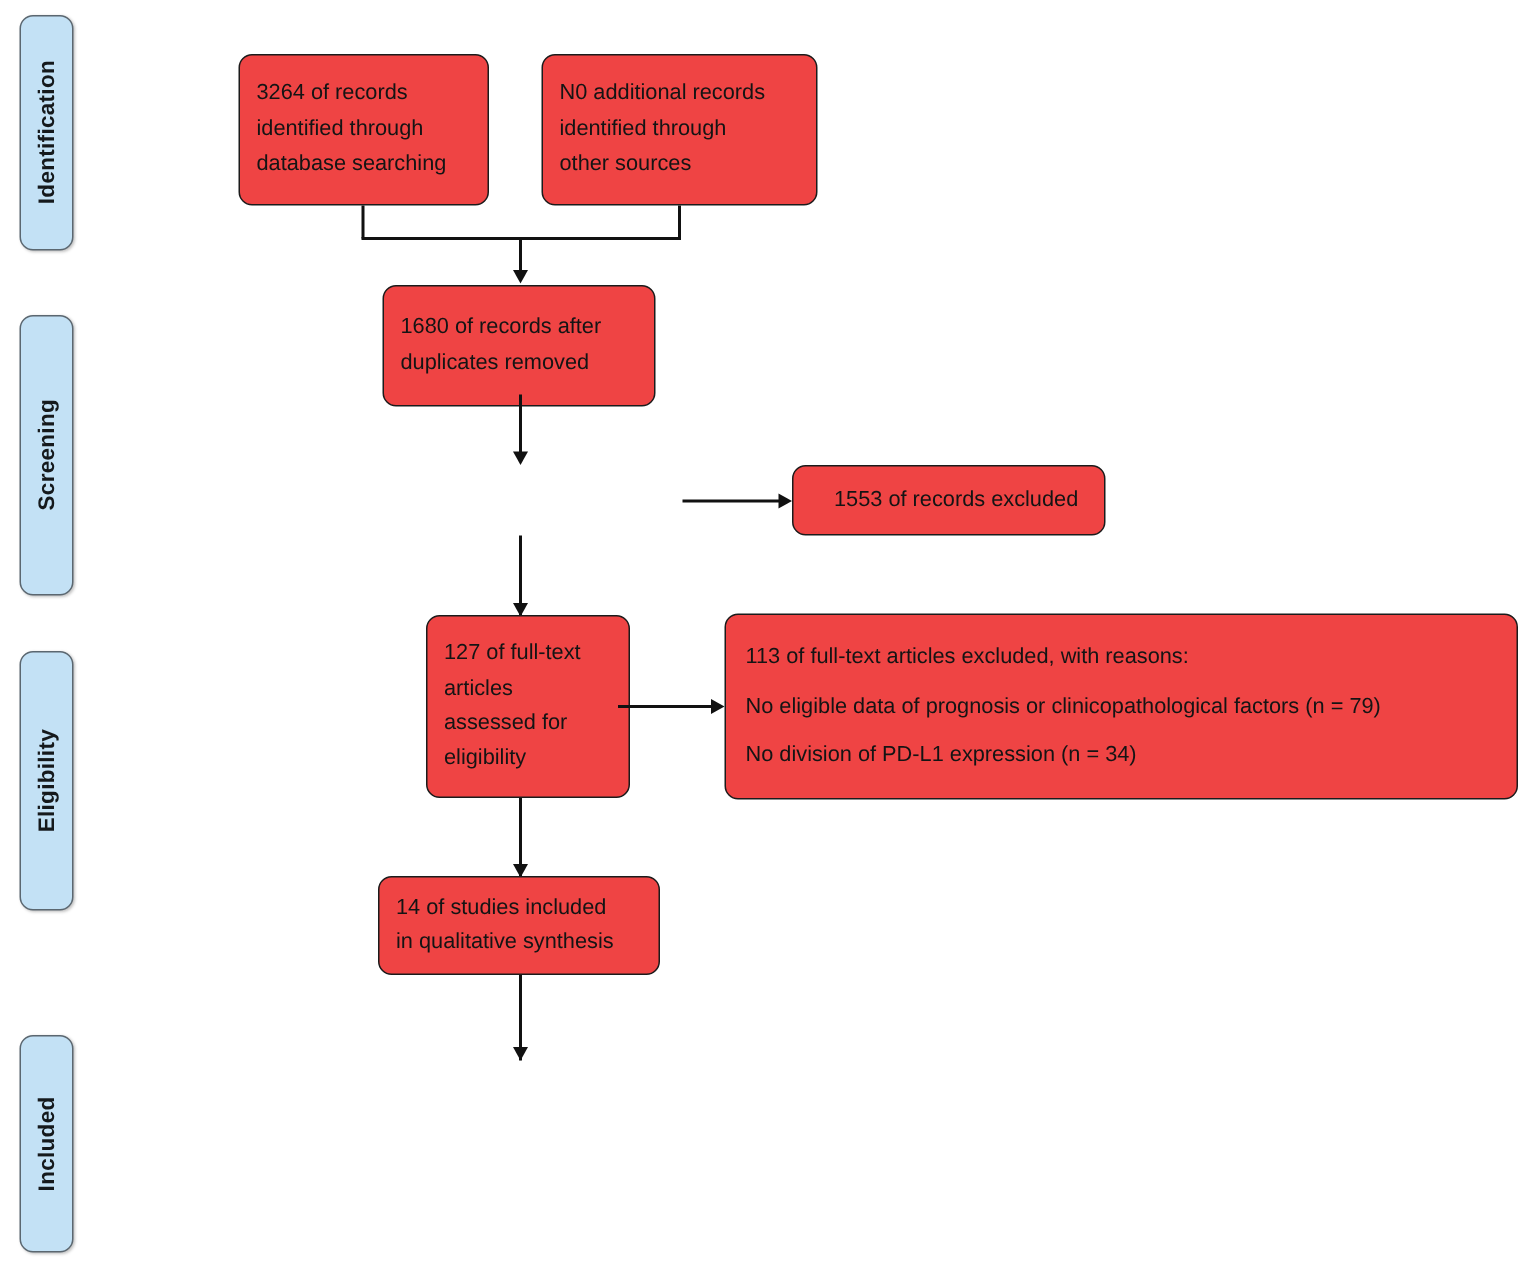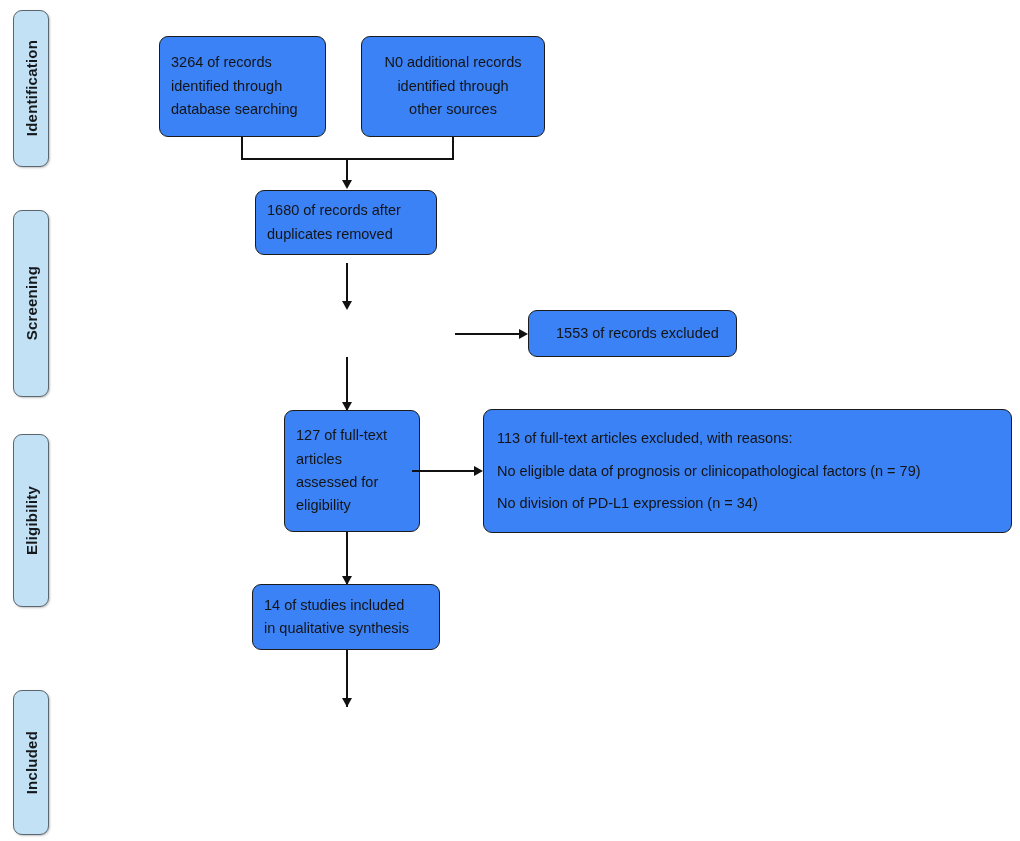--- a/index.html
+++ b/index.html
@@ -38,21 +38,21 @@
     color: #15191c;
     letter-spacing: 0.2px;
     white-space: nowrap;
     line-height: 1;
   }
 
   
   .flow-box {
     position: absolute;
     box-sizing: border-box;
-    background: #3b82f6;
+    background: #ef4444;
     border: 1.6px solid #1b1b1b;
     border-radius: 9px;
     display: flex;
     flex-direction: column;
     justify-content: center;
   }
   .flow-box .box-text {
     font-size: 14.5px;
     color: #141414;
     line-height: 1.62;
@@ -116,33 +116,33 @@
   <div class="stage-tab" style="left:13px; top:690px; width:36px; height:145px;">
     <span class="stage-label">Included</span>
   </div>
 
   <div class="flow-box" style="left:159px; top:36px; width:167px; height:101px;">
     <div class="box-text">3264 of records
 identified through
 database searching</div>
   </div>
 
-  <div class="flow-box" style="left:361px; top:36px; width:184px; height:101px;text-align:center;">
+  <div class="flow-box" style="left:361px; top:36px; width:184px; height:101px;">
     <div class="box-text">N0 additional records
 identified through
 other sources</div>
   </div>
 
   <div class="conn conn-v" style="left:241px; top:137px; height:22px;"></div>
   <div class="conn conn-v" style="left:452px; top:137px; height:22px;"></div>
   <div class="conn conn-h" style="left:241px; top:158px; width:213px;"></div>
   <div class="conn conn-v" style="left:346px; top:158px; height:24px;"></div>
   <div class="arrow-down" style="left:342px; top:180px;"></div>
 
-  <div class="flow-box" style="left:255px; top:190px; width:182px; height:65px;">
+  <div class="flow-box" style="left:255px; top:190px; width:182px; height:81px;">
     <div class="box-text">1680 of records after
 duplicates removed</div>
   </div>
 
   <div class="conn conn-v" style="left:346px; top:263px; height:40px;"></div>
   <div class="arrow-down" style="left:342px; top:301px;"></div>
 
 
   <div class="flow-box one-line" style="left:528px; top:310px; width:209px; height:47px;padding-left:16px;">
     <div class="box-text">1553 of records excluded</div>

